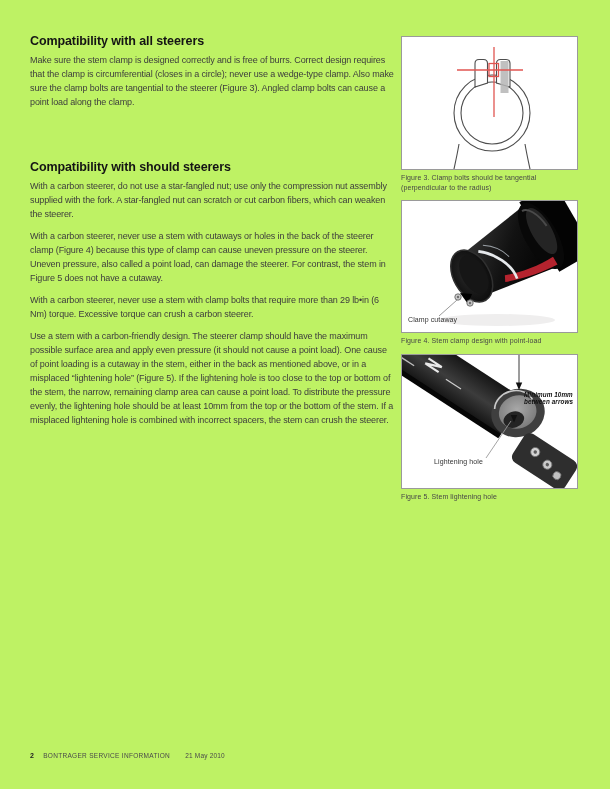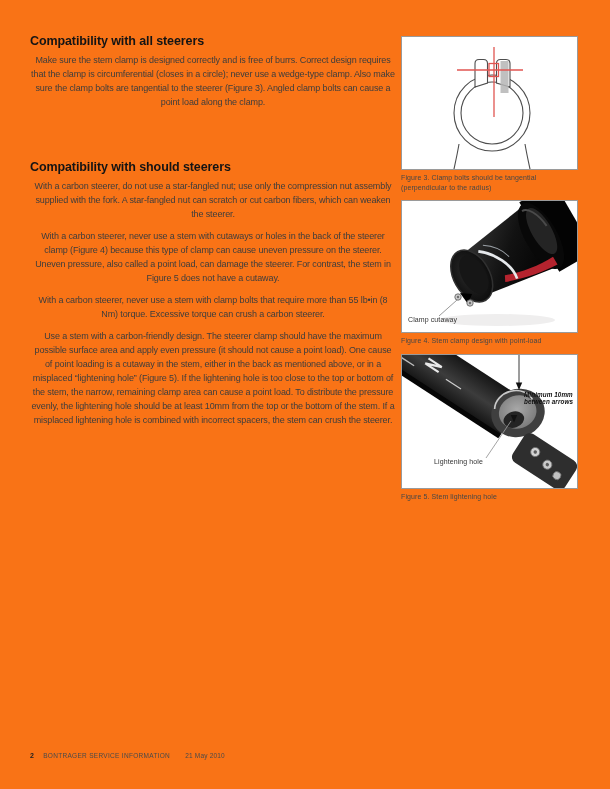--- a/index.html
+++ b/index.html
@@ -1,28 +1,28 @@
 <!DOCTYPE html>
 <html><head>
 <meta charset="utf-8">
 <style>
   html,body{margin:0;padding:0;background:#fff;}
   .page{
-    position:relative;width:610px;height:789px;background:#f97316;
+    position:relative;width:610px;height:789px;background:#bef264;
     font-family:"Liberation Sans", sans-serif;color:#3d3d3d;overflow:hidden;
   }
   
   .left-col{position:absolute;left:30px;top:0;width:366px;}
   .sec{position:absolute;left:0;width:366px;}
   .sec h2{
     margin:0 0 4px 0;font-size:12.5px;line-height:15px;font-weight:bold;color:#141414;
     letter-spacing:-0.1px;
   }
   .sec p{
-    margin:0 0 8px 0;font-size:9px;line-height:14px;letter-spacing:-0.12px;color:#3d3d3d;text-align:center;
+    margin:0 0 8px 0;font-size:9px;line-height:14px;letter-spacing:-0.12px;color:#3d3d3d;
   }
   .bi{font-weight:bold;font-style:italic;}
   
   .right-col{position:absolute;left:401px;top:36px;width:177px;}
   .fig-box{
     position:relative;width:175px;border:1px solid #9a9a9a;background:#fff;overflow:hidden;
   }
   .fig-box svg{display:block;}
   .fig-caption{
     margin:3px 0 8px 0;font-size:7px;line-height:9.5px;color:#474747;letter-spacing:0.1px;
@@ -51,21 +51,21 @@
 
     <section class="sec" style="top:34px">
       <h2>Compatibility with all steerers</h2>
       <p>Make sure the stem clamp is designed correctly and is free of burrs. Correct design requires that the clamp is circumferential (closes in a circle); never use a wedge-type clamp. Also make sure the clamp bolts are tangential to the steerer (Figure 3). Angled clamp bolts can cause a point load along the clamp.</p>
     </section>
 
     <section class="sec" style="top:160px">
       <h2>Compatibility with should steerers</h2>
       <p>With a carbon steerer, do not use a star-fangled nut; use only the compression nut assembly supplied with the fork. A star-fangled nut can scratch or cut carbon fibers, which can weaken the steerer.</p>
       <p>With a carbon steerer, never use a stem with cutaways or holes in the back of the steerer clamp (Figure 4) because this type of clamp can cause uneven pressure on the steerer. Uneven pressure, also called a point load, can damage the steerer. For contrast, the stem in Figure 5 does not have a cutaway.</p>
-      <p>With a carbon steerer, never use a stem with clamp bolts that require more than 55 lb•in (8 Nm) torque. Excessive torque can crush a carbon steerer.</p>
+      <p>With a carbon steerer, never use a stem with clamp bolts that require more than 29 lb•in (6 Nm) torque. Excessive torque can crush a carbon steerer.</p>
       <p>Use a stem with a carbon-friendly design. The steerer clamp should have the maximum possible surface area and apply even pressure (it should not cause a point load). One cause of point loading is a cutaway in the stem, either in the back as mentioned above, or in a misplaced “lightening hole” (Figure 5). If the lightening hole is too close to the top or bottom of the stem, the narrow, remaining clamp area can cause a point load. To distribute the pressure evenly, the lightening hole should be at least 10mm from the top or the bottom of the stem. If a misplaced lightening hole is combined with incorrect spacers, the stem can crush the steerer.</p>
     </section>
 
     <section class="sec" style="top:450px">
     </section>
 
   </div>
 
   <div class="right-col">
 

